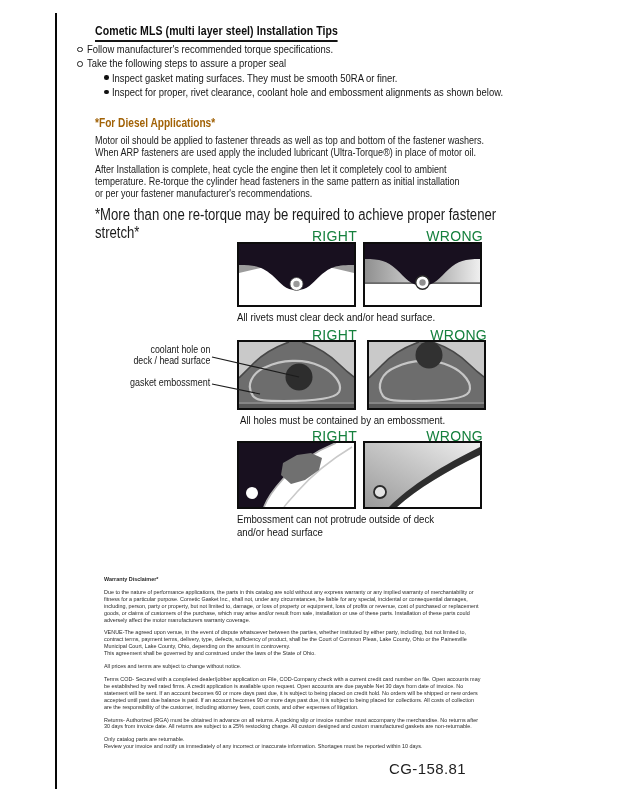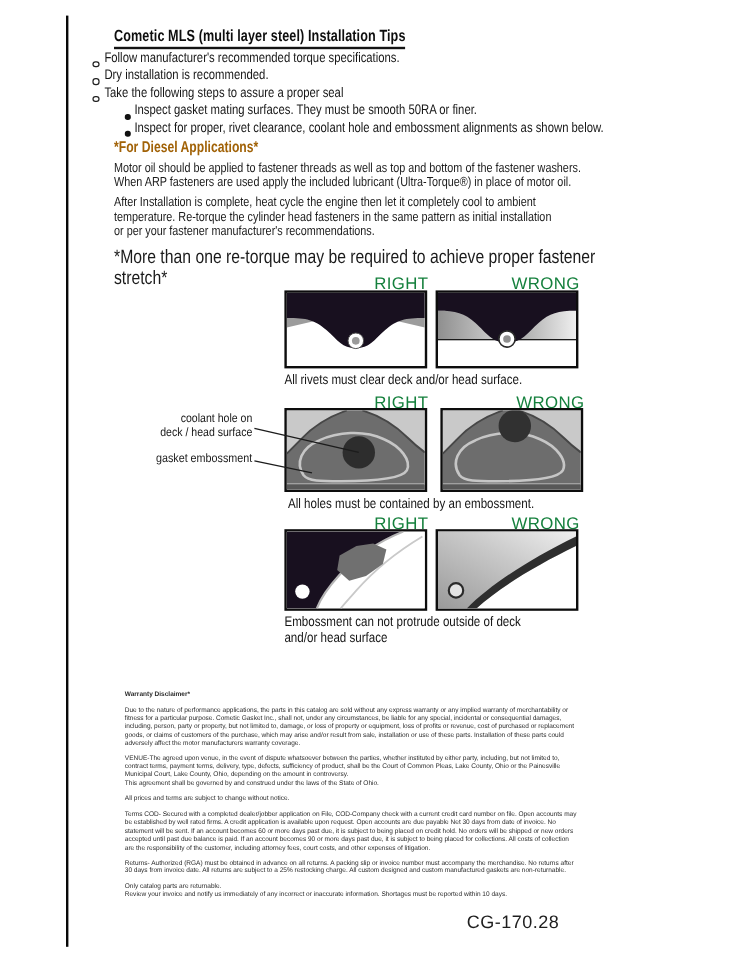--- a/index.html
+++ b/index.html
@@ -17,21 +17,21 @@
 
   #edge-rule{left:55px;top:13px;width:2px;height:776px;background:#070707;}
 
   #title-wrap{left:95px;top:21px;}
   #title-wrap .t{
     font-size:13.5px;font-weight:bold;color:#0e0e0e;
     border-bottom:2px solid #141414;padding-bottom:2px;letter-spacing:0.1px;
   }
 
   #bullets{left:77px;top:42px;font-size:11.5px;line-height:14.4px;color:#161616;}
-  .bullet{display:flex;align-items:flex-end;}
+  .bullet{display:flex;align-items:flex-start;}
   .mark{flex:0 0 auto;display:inline-block;border-radius:50%;}
   .mark-open{width:3.5px;height:3.5px;border:1.1px solid #222;margin:4.6px 4px 0 0;}
   .mark-fill{width:4.6px;height:4.6px;background:#111;margin:4.4px 3.5px 0 27px;}
 
   #diesel-heading{left:95px;top:115px;font-size:13px;font-weight:bold;color:#a16207;}
   #diesel-p1{left:95px;top:134px;font-size:11px;line-height:12.1px;}
   #diesel-p2{left:95px;top:163px;font-size:11px;line-height:12.1px;}
   #diesel-note{left:95px;top:206px;font-size:16px;}
 
   .dg-label{font-size:14px;color:#15803d;text-align:right;width:120px;letter-spacing:0.3px;}
@@ -53,24 +53,20 @@
 <div id="edge-rule" class="abs"></div>
 
 <div id="title-wrap" class="abs">
   <span class="t cx-title">Cometic MLS (multi layer steel) Installation Tips</span>
 </div>
 
 <div id="bullets" class="abs">
   <div class="bullet">
     <span class="mark mark-open"></span>
     <span class="cx">Follow manufacturer's recommended torque specifications.</span>
-  </div>
-  <div class="bullet">
-    <span class="mark mark-open"></span>
-    <span class="cx">Dry installation is recommended.</span>
   </div>
   <div class="bullet">
     <span class="mark mark-open"></span>
     <span class="cx">Take the following steps to assure a proper seal</span>
   </div>
   <div class="bullet">
     <span class="mark mark-fill"></span>
     <span class="cx">Inspect gasket mating surfaces.  They must be smooth 50RA or finer.</span>
   </div>
   <div class="bullet">
@@ -227,13 +223,13 @@
 be established by well rated firms.  A credit application is available upon request.  Open accounts are due payable Net 30 days from date of invoice.  No
 statement will be sent.  If an account becomes 60 or more days past due, it is subject to being placed on credit hold.  No orders will be shipped or new orders
 accepted until past due balance is paid.  If an account becomes 90 or more days past due, it is subject to being placed for collections.  All costs of collection
 are the responsibility of the customer, including attorney fees, court costs, and other expenses of litigation.</p>
   <p>Returns- Authorized (RGA) must be obtained in advance on all returns.  A packing slip or invoice number must accompany the merchandise.  No returns after
 30 days from invoice date.  All returns are subject to a 25% restocking charge.  All custom designed and custom manufactured gaskets are non-returnable.</p>
   <p>Only catalog parts are returnable.
 Review your invoice and notify us immediately of any incorrect or inaccurate information.  Shortages must be reported within 10 days.</p>
 </div>
 
-<div id="doc-number" class="abs">CG-170.28</div>
+<div id="doc-number" class="abs">CG-158.81</div>
 
 </body></html>

